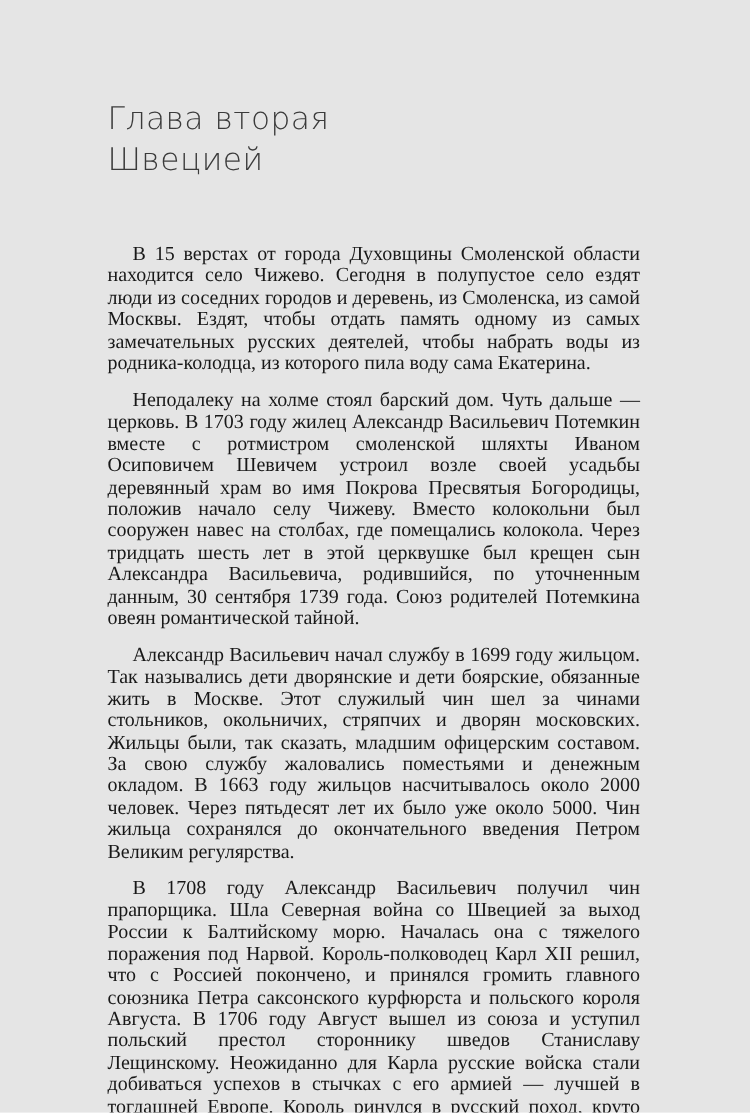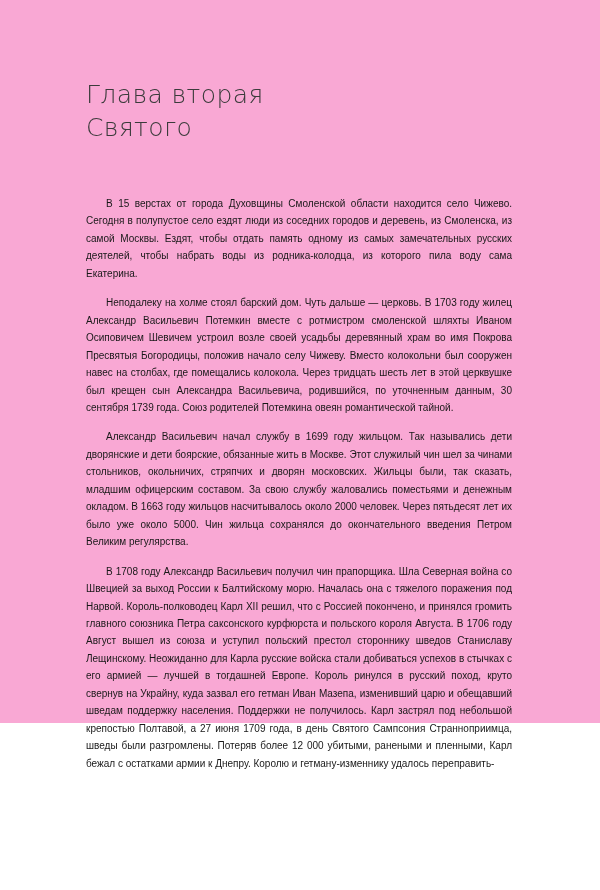--- a/index.html
+++ b/index.html
@@ -12,22 +12,22 @@
     height: 890px;
     background: #ffffff;
     font-family: "Liberation Serif", "DejaVu Serif", serif;
     color: #1a1a1a;
     overflow: hidden;
   }
 
   .page {
     position: relative;
     width: 600px;
-    height: 723px;
-    background: #f9a8d4;
+    height: 890px;
+    background: #e5e5e5;
     box-sizing: border-box;
   }
 
   .text-block {
     position: absolute;
     left: 86px;
     top: 80px;
     width: 426px;
   }
 
@@ -51,22 +51,22 @@
   }
 
   
   .body-copy {
     margin-top: 52px;
   }
 
   .body-paragraph {
     margin: 0;
     padding: 0;
-    font-family: Liberation Sans, sans-serif;
-    font-size: 10px;
+    font-family: Liberation Serif, serif;
+    font-size: 16px;
     line-height: 17.45px;
     text-align: justify;
     text-justify: inter-word;
     text-indent: 20px;
     color: #181818;
     hyphens: manual;
     -webkit-hyphens: manual;
     word-spacing: normal;
   }
 
@@ -76,21 +76,21 @@
 </style>
 </head>
 <body>
 
 <div class="page">
 
   <div class="text-block">
 
     <h1 class="chapter-heading">
       <span class="heading-line heading-line-1">Глава вторая</span>
-      <span class="heading-line heading-line-2">Святого</span>
+      <span class="heading-line heading-line-2">Швецией</span>
     </h1>
 
     <div class="body-copy">
       <p class="body-paragraph">В 15 верстах от города Духовщины Смоленской области находится село Чижево. Сегодня в полупустое село ездят люди из соседних городов и деревень, из Смоленска, из самой Москвы. Ездят, чтобы отдать память одному из самых замечательных русских деятелей, чтобы набрать воды из родника-колодца, из которого пила воду сама Екатерина.</p>
       <p class="body-paragraph">Неподалеку на холме стоял барский дом. Чуть дальше — церковь. В 1703 году жилец Александр Васильевич Потемкин вместе с ротмистром смоленской шляхты Иваном Осиповичем Шевичем устроил возле своей усадьбы деревянный храм во имя Покрова Пресвятыя Богородицы, положив начало селу Чижеву. Вместо колокольни был сооружен навес на столбах, где помещались колокола. Через тридцать шесть лет в этой церквушке был крещен сын Александра Васильевича, родившийся, по уточненным данным, 30 сентября 1739 года. Союз родителей Потемкина овеян романтической тайной.</p>
       <p class="body-paragraph">Александр Васильевич начал службу в 1699 году жильцом. Так назывались дети дворянские и дети боярские, обязанные жить в Москве. Этот служилый чин шел за чинами стольников, окольничих, стряпчих и дворян московских. Жильцы были, так сказать, младшим офицерским составом. За свою службу жаловались поместьями и денежным окладом. В 1663 году жильцов насчитывалось около 2000 человек. Через пятьдесят лет их было уже около 5000. Чин жильца сохранялся до окончательного введения Петром Великим регулярства.</p>
       <p class="body-paragraph">В 1708 году Александр Васильевич получил чин прапорщика. Шла Северная война со Швецией за выход России к Балтийскому морю. Началась она с тяжелого поражения под Нарвой. Король-полководец Карл XII решил, что с Россией покончено, и принялся громить главного союзника Петра саксонского курфюрста и польского короля Августа. В 1706 году Август вышел из союза и уступил польский престол стороннику шведов Станиславу Лещинскому. Неожиданно для Карла русские войска стали добиваться успехов в стычках с его армией — лучшей в тогдашней Европе. Король ринулся в русский поход, круто свернув на Украйну, куда зазвал его гетман Иван Мазепа, изменивший царю и обещавший шведам поддержку населения. Поддержки не получилось. Карл застрял под небольшой крепостью Полтавой, а 27 июня 1709 года, в день Святого Сампсония Странноприимца, шведы были разгромлены. Потеряв более 12 000 убитыми, ранеными и пленными, Карл бежал с остатками армии к Днепру. Королю и гетману-изменнику удалось переправить-</p>
     </div>
 
   </div>

